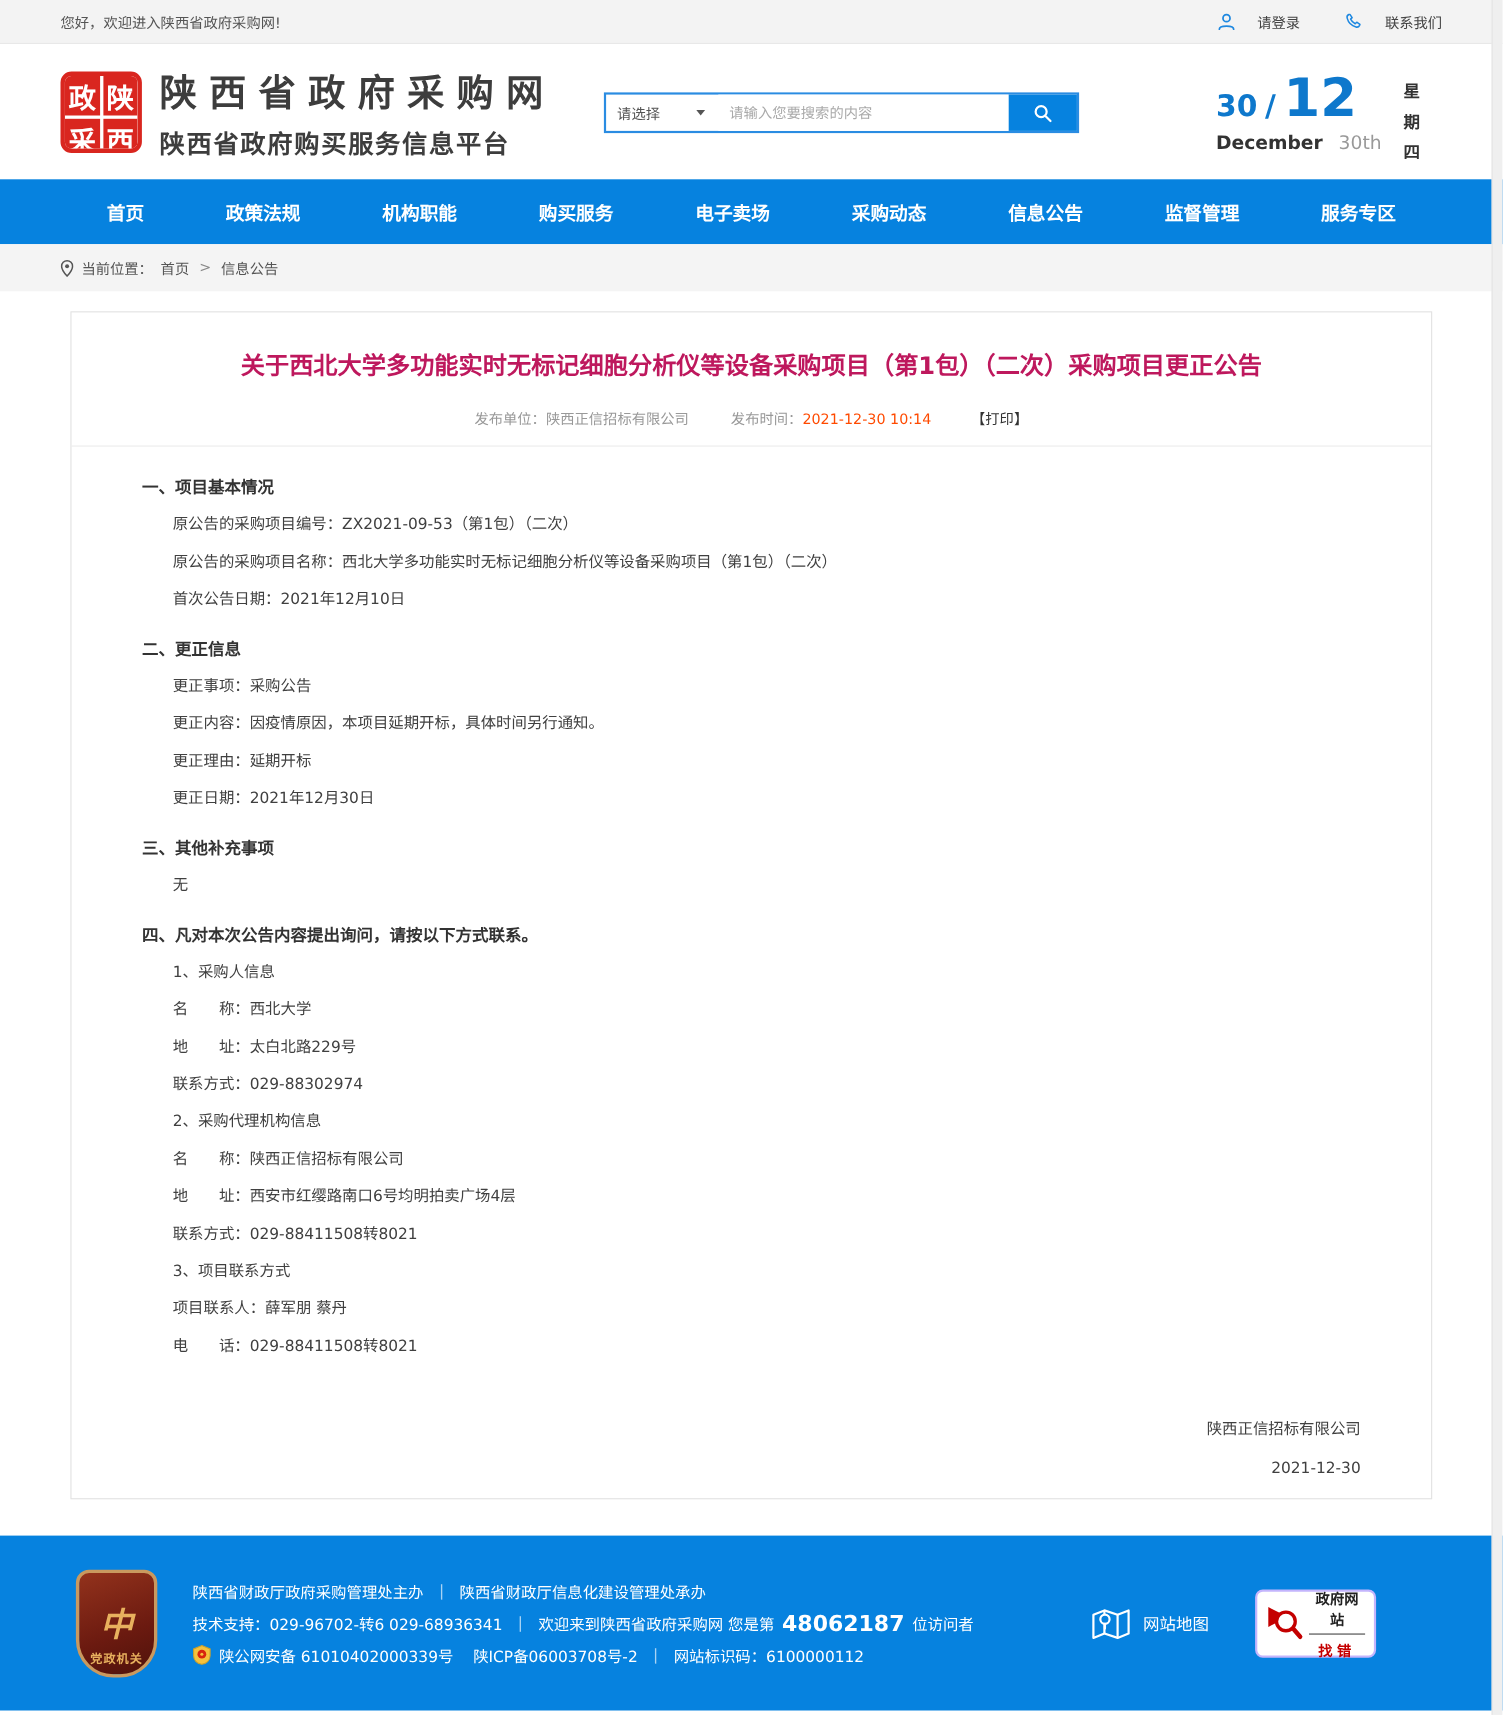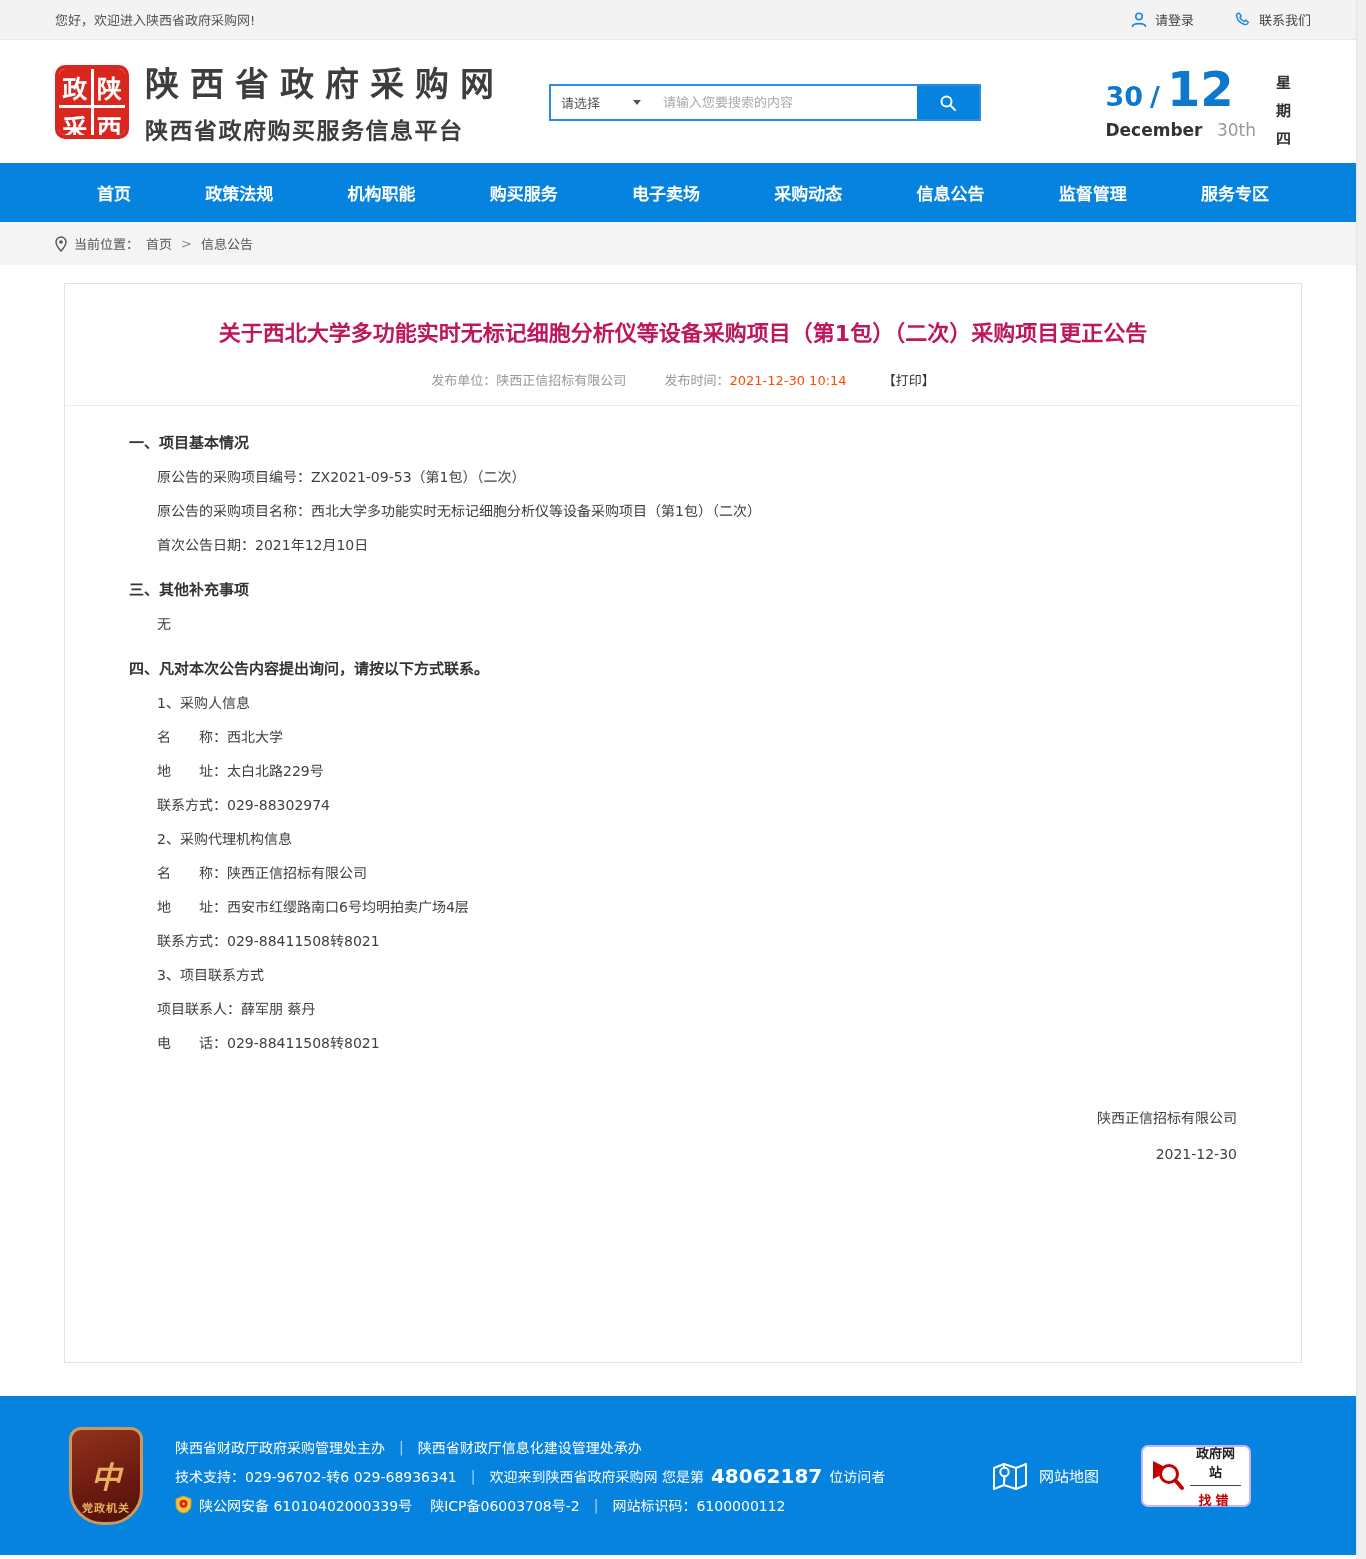--- a/index.html
+++ b/index.html
@@ -11,21 +11,21 @@
   }
   .container { width:1256px; margin:0 auto; position:relative; }
 
   
   .scrollbar { position:absolute; top:0; right:0; width:10px; height:100%; background:#efefef; border-left:1px solid #e4e4e4; z-index:60; }
 
   
   .topbar { height:40px; background:#f3f3f3; border-bottom:1px solid #e8e8e8; }
   .topbar-inner { height:100%; display:flex; align-items:center; justify-content:space-between; font-size:13px; color:#555; }
   .topbar-right { display:flex; align-items:center; gap:40px; }
-  .top-link { display:flex; align-items:center; gap:7px; color:#444; cursor:pointer; }
+  .top-link { display:flex; align-items:center; gap:19px; color:#444; cursor:pointer; }
 
   
   .header { height:123px; background:#fff; }
   .header-inner { height:100%; display:flex; align-items:center; }
   .brand { display:flex; align-items:center; gap:16px; cursor:pointer; }
   .logo { width:74px; height:74px; display:grid; grid-template-columns:1fr 1fr; grid-template-rows:1fr 1fr; gap:3px; background:#fff; border:4px solid #d9261f; border-radius:10px; overflow:hidden; }
   .logo span { background:#d9261f; color:#fff; display:flex; align-items:center; justify-content:center; font-size:25px; font-weight:700; }
   .site-title { font-size:34px; font-weight:700; color:#3d3d3d; letter-spacing:11px; white-space:nowrap; }
   .site-subtitle { font-size:23px; font-weight:700; color:#3d3d3d; letter-spacing:1.5px; margin-top:6px; white-space:nowrap; }
 
@@ -214,20 +214,27 @@
     <div class="divider"></div>
 
     <div class="content">
       <section class="sec">
         <h3>一、项目基本情况</h3>
         <p>原公告的采购项目编号：ZX2021-09-53（第1包）（二次）</p>
         <p>原公告的采购项目名称：西北大学多功能实时无标记细胞分析仪等设备采购项目（第1包）（二次）</p>
         <p>首次公告日期：2021年12月10日</p>
       </section>
 
+      <section class="sec">
+        <h3>二、更正信息</h3>
+        <p>更正事项：采购公告</p>
+        <p>更正内容：因疫情原因，本项目延期开标，具体时间另行通知。</p>
+        <p>更正理由：延期开标</p>
+        <p>更正日期：2021年12月30日</p>
+      </section>
 
       <section class="sec">
         <h3>三、其他补充事项</h3>
         <p>无</p>
       </section>
 
       <section class="sec">
         <h3>四、凡对本次公告内容提出询问，请按以下方式联系。</h3>
         <p>1、采购人信息</p>
         <p>名　　称：西北大学</p>

